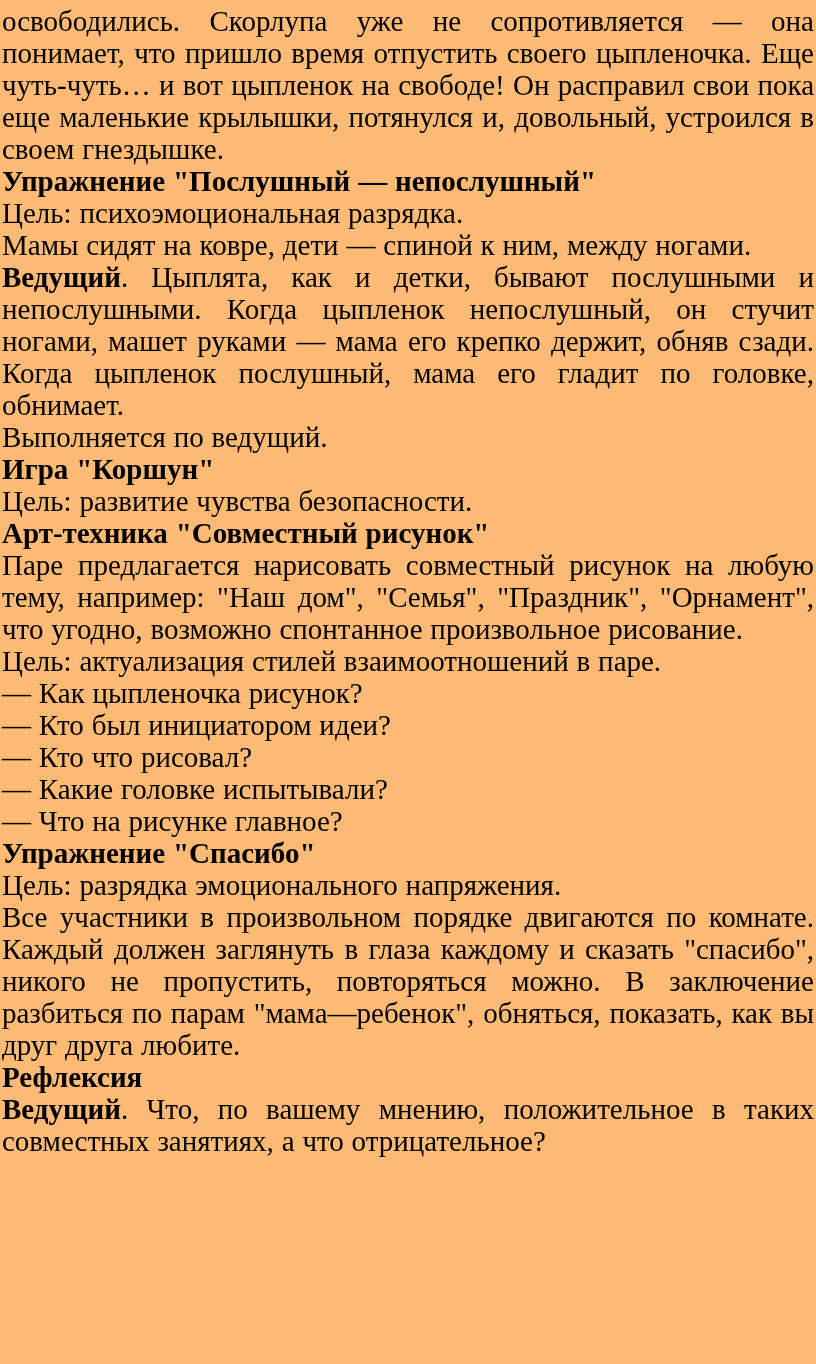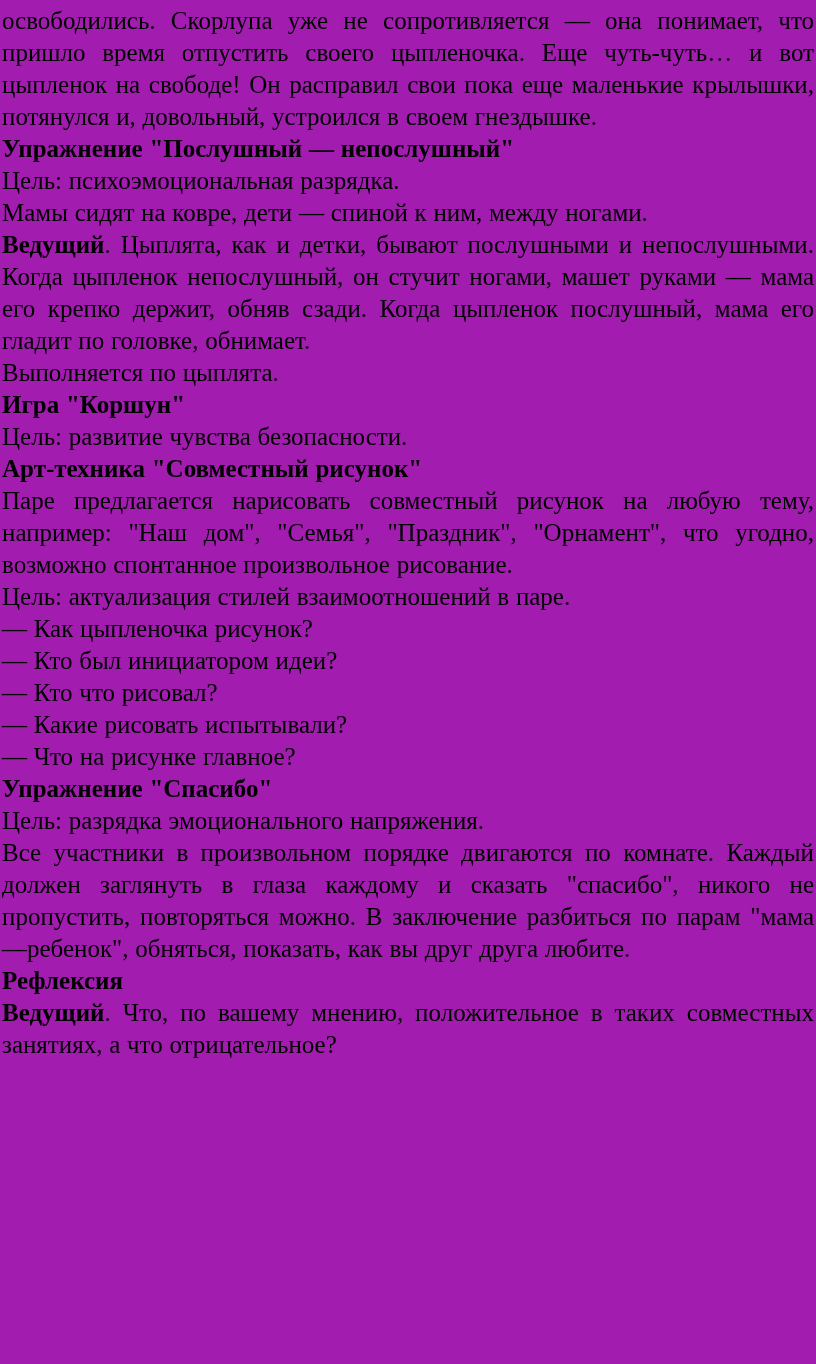--- a/index.html
+++ b/index.html
@@ -6,24 +6,24 @@
     margin: 0;
     padding: 0;
     background: #ffffff;
   }
   .page {
     position: relative;
     width: 816px;
     height: 1364px;
     box-sizing: border-box;
     padding: 5px 2px 0 2px;
-    background: #a21caf;
+    background: #fdba74;
     color: #000000;
     font-family: "Liberation Serif", "DejaVu Serif", serif;
-    font-size: 25px;
+    font-size: 29px;
     line-height: 32px;
     overflow: hidden;
   }
   .content {
     width: 100%;
   }
   p.block {
     margin: 0;
     padding: 0;
     text-align: justify;
@@ -41,30 +41,30 @@
 </head>
 <body>
 
 <div class="page">
   <div class="content" id="doc-content">
       <p class="block"><span>освободились. Скорлупа уже не сопротивляется — она понимает, что пришло время отпустить своего цыпленочка. Еще чуть-чуть… и вот цыпленок на свободе! Он расправил свои пока еще маленькие крылышки, потянулся и, довольный, устроился в своем гнездышке.</span></p>
       <p class="block heading"><span class="bold">Упражнение "Послушный — непослушный"</span></p>
       <p class="block"><span>Цель: психоэмоциональная разрядка.</span></p>
       <p class="block"><span>Мамы сидят на ковре, дети — спиной к ним, между ногами.</span></p>
       <p class="block"><span class="bold">Ведущий</span><span>. Цыплята, как и детки, бывают послушными и непослушными. Когда цыпленок непослушный, он стучит ногами, машет руками — мама его крепко держит, обняв сзади. Когда цыпленок послушный, мама его гладит по головке, обнимает.</span></p>
-      <p class="block"><span>Выполняется по цыплята.</span></p>
+      <p class="block"><span>Выполняется по ведущий.</span></p>
       <p class="block heading"><span class="bold">Игра "Коршун"</span></p>
       <p class="block"><span>Цель: развитие чувства безопасности.</span></p>
       <p class="block heading"><span class="bold">Арт-техника "Совместный рисунок"</span></p>
       <p class="block"><span>Паре предлагается нарисовать совместный рисунок на любую тему, например: "Наш дом", "Семья", "Праздник", "Орнамент", что угодно, возможно спонтанное произвольное рисование.</span></p>
       <p class="block"><span>Цель: актуализация стилей взаимоотношений в паре.</span></p>
       <p class="block"><span>— Как цыпленочка рисунок?</span></p>
       <p class="block"><span>— Кто был инициатором идеи?</span></p>
       <p class="block"><span>— Кто что рисовал?</span></p>
-      <p class="block"><span>— Какие рисовать испытывали?</span></p>
+      <p class="block"><span>— Какие головке испытывали?</span></p>
       <p class="block"><span>— Что на рисунке главное?</span></p>
       <p class="block heading"><span class="bold">Упражнение "Спасибо"</span></p>
       <p class="block"><span>Цель: разрядка эмоционального напряжения.</span></p>
       <p class="block"><span>Все участники в произвольном порядке двигаются по комнате. Каждый должен заглянуть в глаза каждому и сказать "спасибо", никого не пропустить, повторяться можно. В заключение разбиться по парам "мама—ребенок", обняться, показать, как вы друг друга любите.</span></p>
       <p class="block heading"><span class="bold">Рефлексия</span></p>
       <p class="block"><span class="bold">Ведущий</span><span>. Что, по вашему мнению, положительное в таких совместных занятиях, а что отрицательное?</span></p>
     </div>
 </div>
 
 </body></html>

